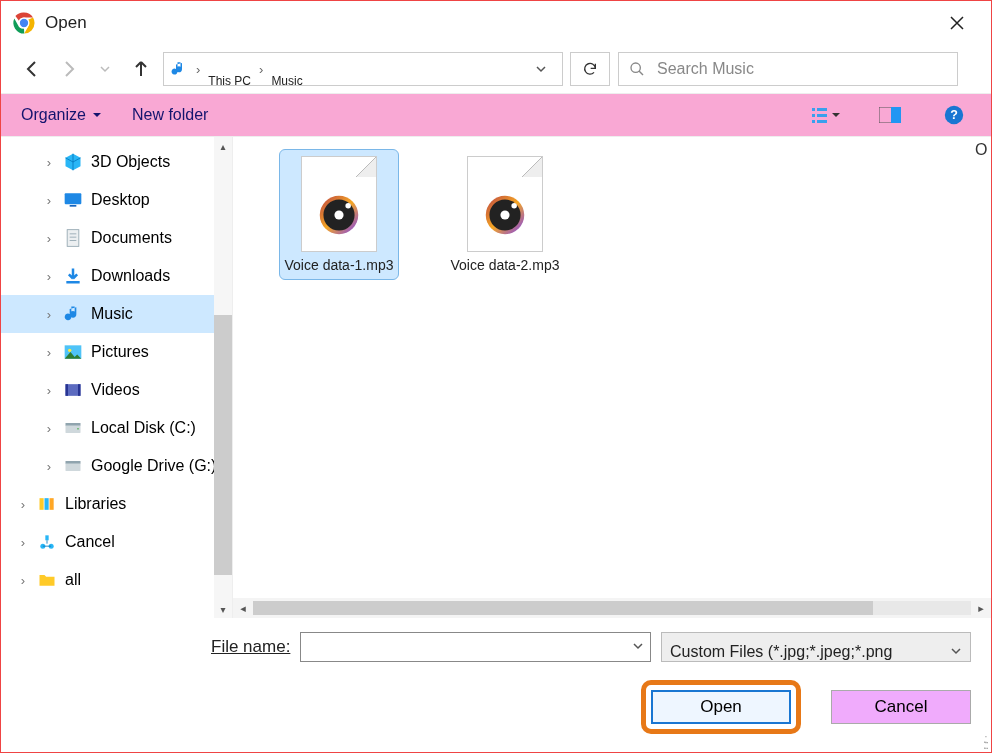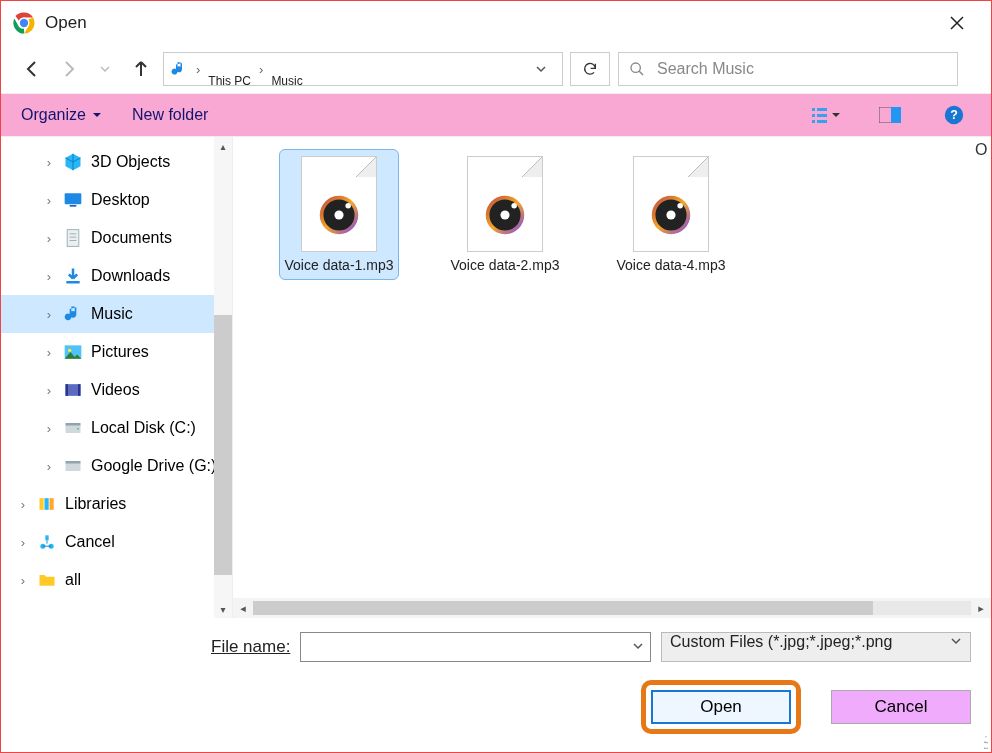--- a/index.html
+++ b/index.html
@@ -67,21 +67,21 @@
   .hscroll .harrow { width:20px; text-align:center; color:#555; font-size:11px; }
   .hscroll .htrack { flex:1; height:14px; background:#e8e8e8; position:relative; }
   .hscroll .hthumb { position:absolute; left:0; top:0; height:14px; width:620px; background:#ccc; }
 
   
   .bottom { padding:14px 20px 18px 20px; position:relative; }
   .fnrow { display:flex; align-items:center; gap:10px; }
   .fnlabel { font-size:17px; color:#222; margin-left:190px;text-decoration:underline; }
   .fninput { flex:1; height:30px; border:1px solid #888; display:flex; align-items:center; justify-content:flex-end; padding-right:6px; background:#fff; }
   .fninput .dd { color:#555; }
-  .filtersel { width:310px; height:30px; border:1px solid #bbb; background:#eee; display:flex; align-items:flex-start; padding:0 8px; justify-content:space-between; font-size:16px; color:#222; }
+  .filtersel { width:310px; height:30px; border:1px solid #bbb; background:#eee; display:flex; align-items:flex-end; padding:0 8px; justify-content:space-between; font-size:16px; color:#222; }
   .btnrow { display:flex; justify-content:flex-end; gap:30px; margin-top:18px; align-items:center; }
   .btn { width:140px; height:34px; background:#f0abfc; border:1px solid #aaa; font-size:17px; display:flex;align-items:center;justify-content:center; }
   .btn.primary { border:2px solid #1976d2; background:#eef6ff; }
   .highlight-wrap { padding:5px; border:5px solid #e77817; border-radius:10px; }
   .resize-grip { position:absolute; right:4px; bottom:4px; color:#aaa; font-size:12px; letter-spacing:-2px; line-height:6px; }
 
   
   .svgicon { display:inline-flex; }
 </style>
 </head>
@@ -367,39 +367,20 @@
     </linearGradient>
                   </defs>
     <circle cx="24" cy="24" r="21" fill="url(#ring)"></circle>
     <circle cx="24" cy="24" r="17" fill="#222"></circle>
     <circle cx="24" cy="24" r="5" fill="#fff"></circle>
     <circle cx="34" cy="14" r="3" fill="#fff"></circle>
   </svg></div>
             </div>
             <div class="filelabel">Voice data-2.mp3</div>
           </div>
-          <div class="fileitem">
-            <div class="filethumb">
-              <div class="dogear"></div>
-              <div class="disc"><svg width="44" height="44" viewBox="0 0 48 48">
-    <defs>
-                    <linearGradient id="ring" x1="0" y1="0" x2="1" y2="1">
-      <stop offset="0" stop-color="#b44"></stop>
-                      <stop offset=".5" stop-color="#f5a623"></stop>
-                      <stop offset="1" stop-color="#7b3ff2"></stop>
-    </linearGradient>
-                  </defs>
-    <circle cx="24" cy="24" r="21" fill="url(#ring)"></circle>
-    <circle cx="24" cy="24" r="17" fill="#222"></circle>
-    <circle cx="24" cy="24" r="5" fill="#fff"></circle>
-    <circle cx="34" cy="14" r="3" fill="#fff"></circle>
-  </svg></div>
-            </div>
-            <div class="filelabel">Voice data-4.mp3</div>
-          </div>
         </div>
       <div class="hscroll">
         <span class="harrow">◂</span>
         <div class="htrack">
             <div class="hthumb"></div>
           </div>
         <span class="harrow">▸</span>
       </div>
     </div>
   </div>

